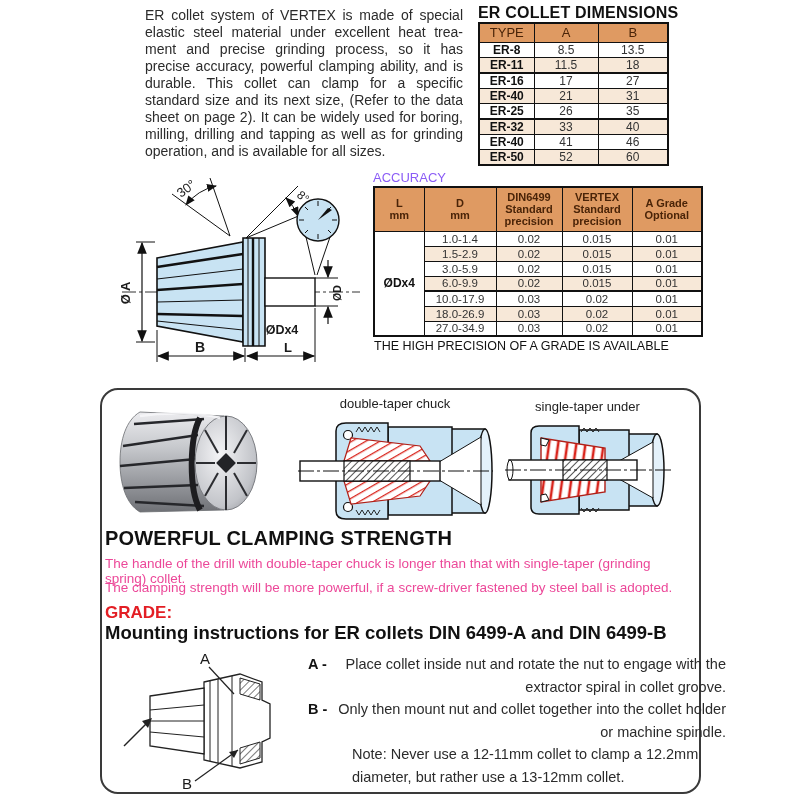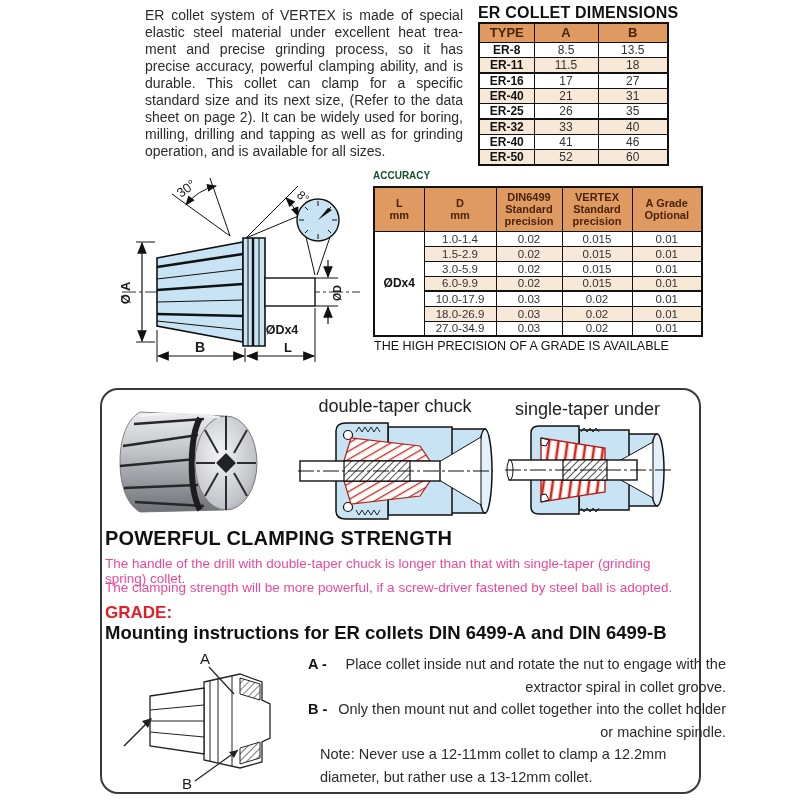--- a/index.html
+++ b/index.html
@@ -19,65 +19,65 @@
     font-family:"Liberation Sans", sans-serif;overflow:hidden;
   }
   .abs{position:absolute;}
 
   
   .intro{left:145px;top:7px;width:318px;font-size:14px;line-height:17px;
     text-align:justify;color:#2b2b2b;}
 
   
   .tbl-title{font-weight:bold;font-size:16px;letter-spacing:.2px;color:#111;}
-  .acc-title{font-weight:bold;font-size:10px;color:#14532d;}
+  .acc-title{font-weight:normal;font-size:13px;color:#8b5cf6;}
 
   
   table{border-collapse:collapse;}
   .dim-table{left:478px;top:22px;border:2px solid #111;}
   .dim-table th{background:var(--table-header);color:var(--hdr-text);
-    font-size:13px;font-weight:bold;border:1px solid #111;height:19px;}
+    font-size:13px;font-weight:normal;border:1px solid #111;height:19px;}
   .dim-table td{border:1px solid #111;text-align:center;font-size:12px;
     height:15px;padding:0 2px;color:#333;}
   .dim-table td.type{font-weight:bold;color:#111;}
   tr.alt{background:var(--row-alt);}
   tr.group-end td{border-bottom:2px solid #111;}
 
   
   .acc-table{left:373px;top:186px;border:2px solid #111;}
   .acc-table th{background:var(--table-header);color:var(--hdr-text);
     font-size:11px;line-height:12px;font-weight:bold;border:1px solid #111;
     height:44px;white-space:pre-line;padding:0 2px;}
   .acc-table td{border:1px solid #111;text-align:center;font-size:11.5px;
     height:15px;padding:0 2px;color:#333;}
   .acc-table td.lcell{font-weight:bold;font-size:12px;color:#111;background:#fff;}
   .acc-footnote{left:374px;top:339px;font-size:12.5px;color:#111;}
 
   
   .panel{left:100px;top:388px;width:601px;height:406px;border:2px solid #3a3a3a;
     border-radius:18px;background:#fff;}
 
-  .chuck-label{top:396px;font-size:18px;color:#222;text-align:center;}
+  .chuck-label{top:396px;font-size:13px;color:#222;text-align:center;}
   .chuck-label.double{left:300px;width:190px;}
   .chuck-label.single{left:495px;width:185px;top:399px;}
 
   .clamp-heading{left:105px;top:527px;font-size:20px;font-weight:bold;
     letter-spacing:.2px;color:#111;}
   .clamp-line{left:105px;width:575px;font-size:13.5px;color:#ec4899;}
   .clamp-line.l1{top:556px;}
   .clamp-line.l2{top:580px;}
 
   .note-label{left:105px;top:603px;font-size:17px;font-weight:bold;color:var(--note-red);}
   .mount-heading{left:105px;top:622px;font-size:18.5px;font-weight:bold;color:#111;}
 
   .instructions{left:308px;top:653px;width:418px;font-size:14.5px;line-height:22.5px;color:#2b2b2b;}
   .instr-row{display:flex;}
   .instr-label{width:28px;flex:0 0 28px;font-weight:bold;color:#111;}
   .instr-text{flex:1;text-align:right;}
-  .instr-note{margin-left:12px;}
+  .instr-note{margin-left:44px;}
 
   svg text{font-family:"Liberation Sans", sans-serif;fill:#1a1a1a;}
 </style>
 </head>
 <body>
 
 <p class="abs intro">ER collet system of VERTEX is made of special elastic steel material under excellent heat trea-ment and precise grinding process, so it has precise accuracy, powerful clamping ability, and is durable. This collet can clamp for a specific standard size and its next size, (Refer to the data sheet on page 2). It can be widely used for boring, milling, drilling and tapping as well as for grinding operation, and is available for all sizes.</p>
 
 <div class="abs tbl-title" style="left:478px;top:4px;">ER COLLET DIMENSIONS</div>
 <table class="abs dim-table">

